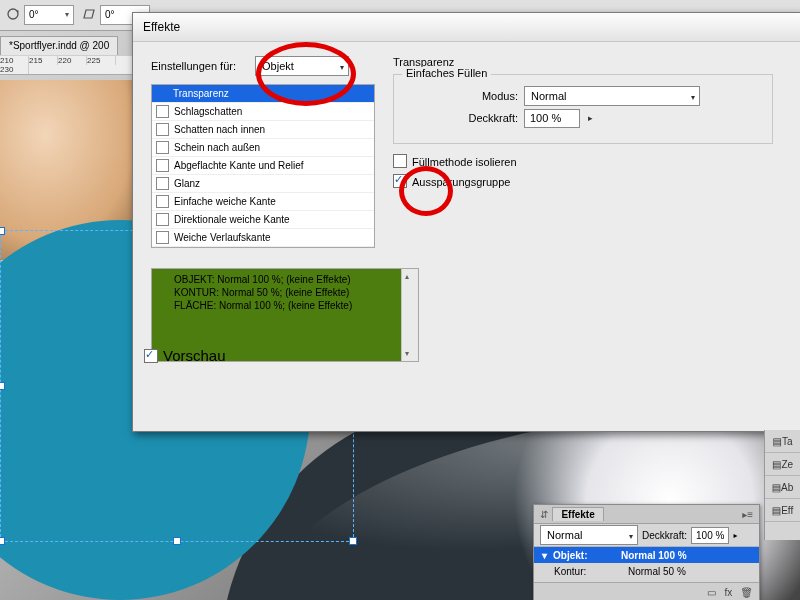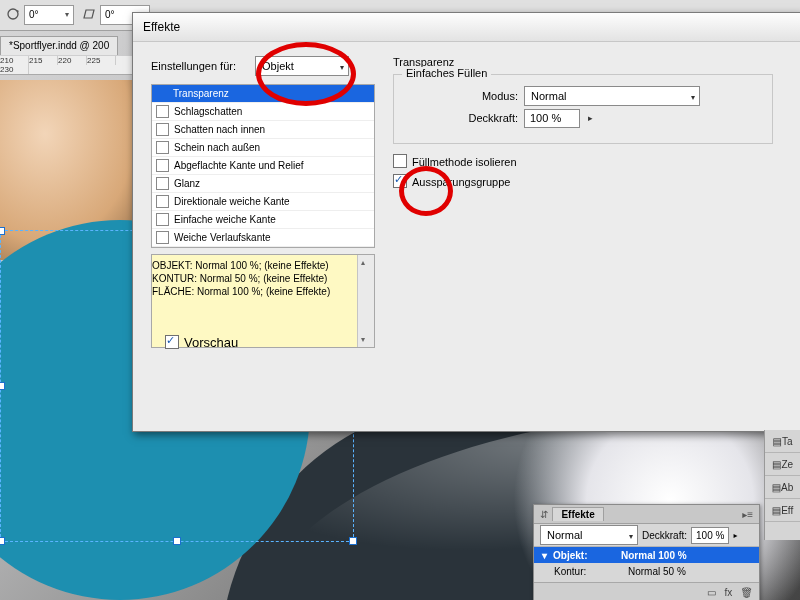--- a/index.html
+++ b/index.html
@@ -24,35 +24,35 @@
 .dialog .titlebar{height:28px;background:linear-gradient(#fdfdfd,#e3e3e3);border-bottom:1px solid #c7c7c7;padding-left:10px;font-size:12px;line-height:28px}
 .dialog-body{position:relative;padding:14px 18px}
 .settings-row{margin-bottom:8px}
 .settings-row label{margin-right:16px}
 .dd{display:inline-block;background:#fff;border:1px solid #8a8a8a;height:18px;line-height:18px;padding:0 18px 0 6px;position:relative;min-width:68px;font-size:11px}
 .dd .tri{position:absolute;right:4px;top:2px;font-size:8px;color:#333}
 .effect-list{width:222px;border:1px solid #a8a8a8;background:#fff}
 .effect-list .row{height:17px;line-height:17px;padding-left:4px;border-bottom:1px solid #eee;font-size:10px;display:flex;align-items:center}
 .effect-list .row.sel{background:#1a66e0;color:#fff}
 .effect-list .cb{width:11px;height:11px;border:1px solid #888;background:#fff;margin-right:5px;flex-shrink:0}
-.summary{width:222px;height:84px;border:1px solid #a8a8a8;background:#fef9c3;margin-top:6px;padding:4px 0;font-size:10px;line-height:13px;position:relative}
+.summary{width:222px;height:84px;border:1px solid #a8a8a8;background:#4d7c0f;margin-top:20px;padding:4px 22px;font-size:10px;line-height:13px;position:relative}
 .summary .sb{position:absolute;right:0;top:0;width:16px;height:100%;background:#eaeaea;border-left:1px solid #c4c4c4}
 .summary .sb::before{content:"▴";position:absolute;top:1px;left:3px;font-size:8px;color:#666}
 .summary .sb::after{content:"▾";position:absolute;bottom:1px;left:3px;font-size:8px;color:#666}
 .right-pane{position:absolute;left:260px;top:14px;width:380px}
 .group-title{font-size:11px;margin-bottom:6px}
 .fieldset{border:1px solid #c7c7c7;padding:10px 12px 14px;position:relative}
 .fieldset .legend{position:absolute;top:-8px;left:8px;background:#ececec;padding:0 4px;font-size:11px}
 .fr{display:flex;align-items:center;height:22px;font-size:11px}
 .fr label{width:112px;text-align:right;margin-right:6px}
 .fr .val{background:#fff;border:1px solid #8a8a8a;height:17px;line-height:17px;padding:0 5px;min-width:44px}
 .fr .tri2{margin-left:8px;font-size:9px;color:#333}
 .chk{width:12px;height:12px;border:1px solid #707070;background:#fff;display:inline-block;margin-right:5px;position:relative;top:2px}
 .chk.on::after{content:"✓";position:absolute;left:0;top:-2px;font-size:11px;color:#1a5bb0}
-.preview-row{position:absolute;left:32px;bottom:12px;font-size:13px}
+.preview-row{position:absolute;left:11px;bottom:12px;font-size:15px}
 
 .ring{position:absolute;border:5px solid #e00000;border-radius:50%;pointer-events:none}
 
 .side-panel{position:absolute;right:0;width:35px;background:#d5d5d5;border-left:1px solid #999}
 .side-btn{height:22px;border-bottom:1px solid #b5b5b5;display:flex;align-items:center;justify-content:center;font-size:10px;color:#333}
 
 .fx-panel{position:absolute;left:533px;top:504px;width:225px;height:96px;background:#d7d7d7;border:1px solid #8a8a8a;box-shadow:1px 1px 4px rgba(0,0,0,0.4);font-size:10px}
 .fx-panel .hdr{height:18px;background:#c8c8c8;border-bottom:1px solid #a0a0a0;display:flex;align-items:center;padding:0 6px}
 .fx-panel .hdr .tab{background:#d7d7d7;border:1px solid #a0a0a0;border-bottom:none;padding:1px 8px;font-weight:bold}
 .fx-panel .ctl{height:22px;display:flex;align-items:center;padding:0 6px;gap:4px;border-bottom:1px solid #b5b5b5}
@@ -132,25 +132,25 @@
       <div class="row">
           <span class="cb"></span>
           <span>Abgeflachte Kante und Relief</span>
         </div>
       <div class="row">
           <span class="cb"></span>
           <span>Glanz</span>
         </div>
       <div class="row">
           <span class="cb"></span>
+          <span>Einfache weiche Kante</span>
+        </div>
+      <div class="row">
+          <span class="cb"></span>
           <span>Direktionale weiche Kante</span>
-        </div>
-      <div class="row">
-          <span class="cb"></span>
-          <span>Einfache weiche Kante</span>
         </div>
       <div class="row">
           <span class="cb"></span>
           <span>Weiche Verlaufskante</span>
         </div>
     </div>
 
     <div class="summary">
       <div>OBJEKT: Normal 100 %; (keine Effekte)</div>
       <div>KONTUR: Normal 50 %; (keine Effekte)</div>

